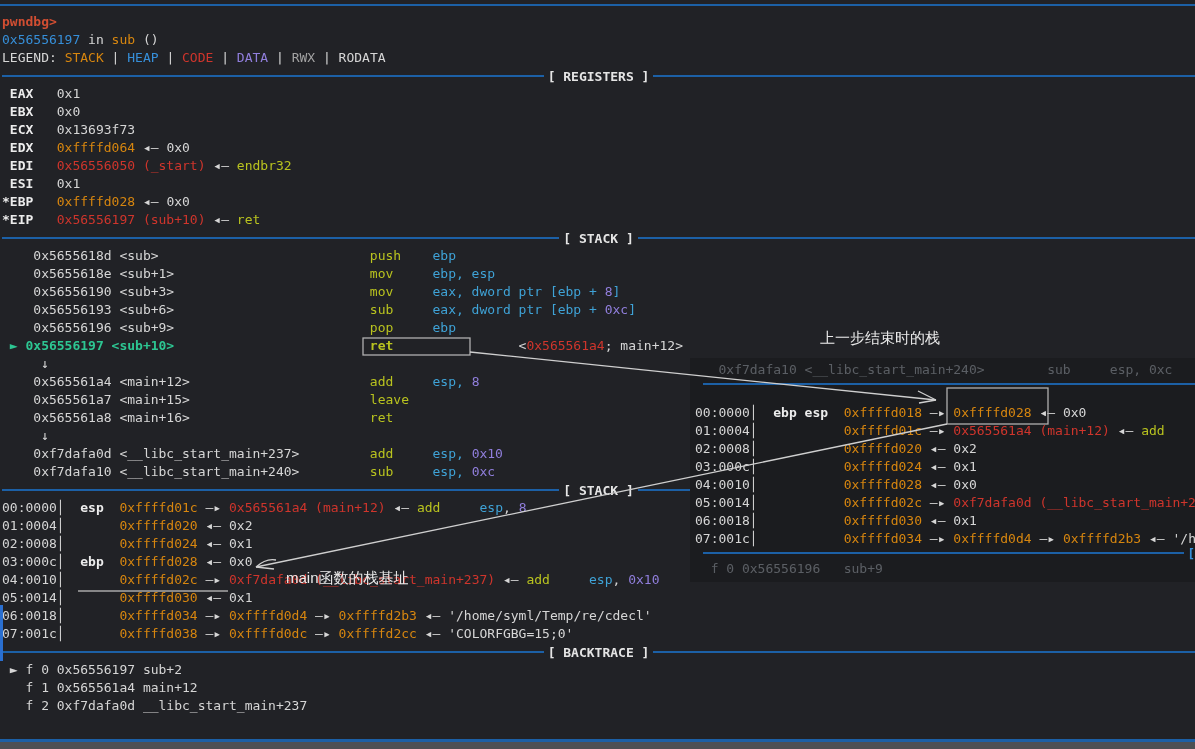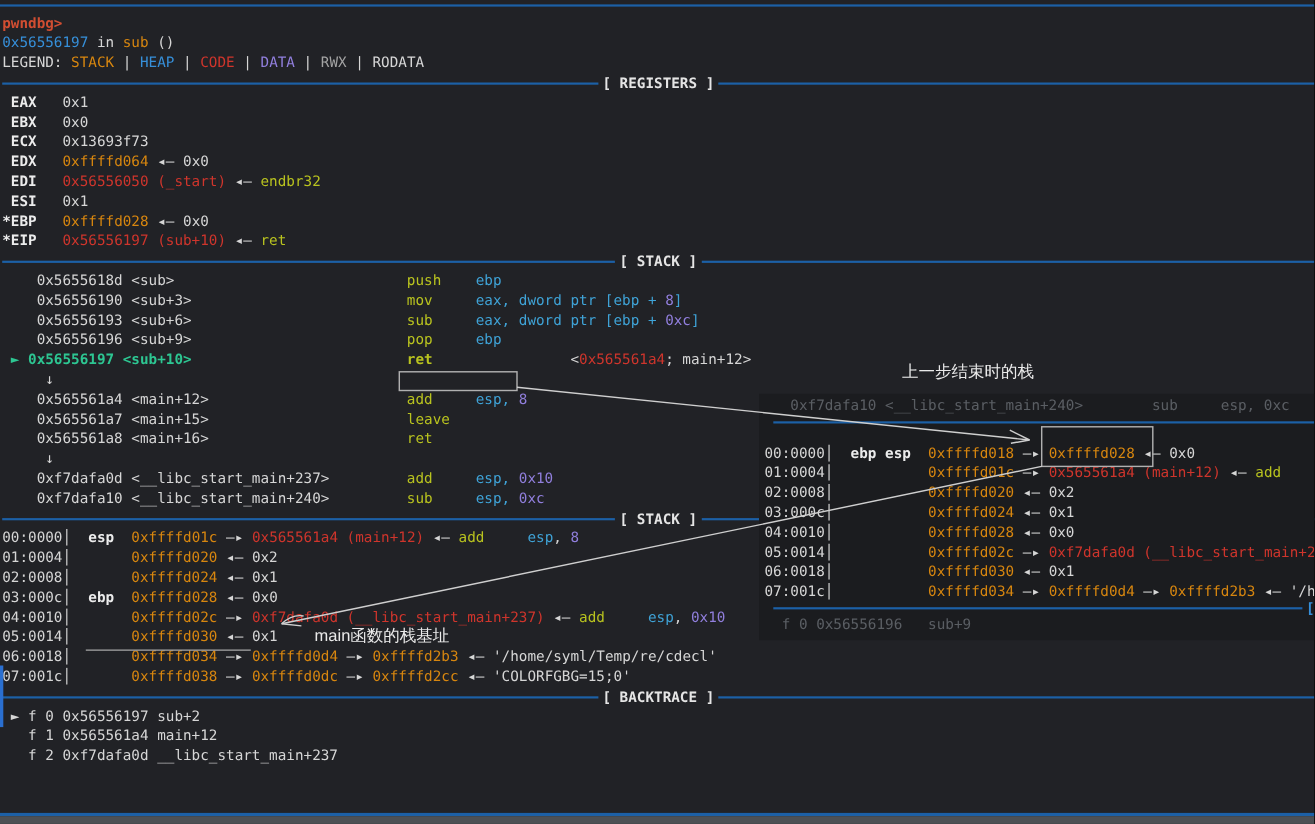--- a/index.html
+++ b/index.html
@@ -80,20 +80,21 @@
         <div class="line"><span class="seg swb"> ESI   </span><span class="seg sw">0x1</span></div>
         <div class="line"><span class="seg swb">*EBP   </span><span class="seg so">0xffffd028</span><span class="seg sw"> ◂— 0x0</span></div>
         <div class="line"><span class="seg swb">*EIP   </span><span class="seg sr">0x56556197 (sub+10)</span><span class="seg sw"> ◂— </span><span class="seg sy">ret</span></div>
       </div>
 
     <div class="sep-row">
       <span class="sep-label">[ STACK ]</span>
     </div>
     <div>
         <div class="line"><span class="seg sw">    0x5655618d &lt;sub&gt;                           </span><span class="seg sy">push</span><span class="seg sw">    </span><span class="seg sc">ebp</span></div>
+        <div class="line"><span class="seg sw">    0x5655618e &lt;sub+1&gt;                         </span><span class="seg sy">mov</span><span class="seg sw">     </span><span class="seg sc">ebp, esp</span></div>
         <div class="line"><span class="seg sw">    0x56556190 &lt;sub+3&gt;                         </span><span class="seg sy">mov</span><span class="seg sw">     </span><span class="seg sc">eax, dword ptr [ebp + </span><span class="seg sp">8</span><span class="seg sc">]</span></div>
         <div class="line"><span class="seg sw">    0x56556193 &lt;sub+6&gt;                         </span><span class="seg sy">sub</span><span class="seg sw">     </span><span class="seg sc">eax, dword ptr [ebp + </span><span class="seg sp">0xc</span><span class="seg sc">]</span></div>
         <div class="line"><span class="seg sw">    0x56556196 &lt;sub+9&gt;                         </span><span class="seg sy">pop</span><span class="seg sw">     </span><span class="seg sc">ebp</span></div>
         <div class="line"><span class="seg sg"> ► 0x56556197 &lt;sub+10&gt;                         </span><span class="seg syb">ret</span><span class="seg sw">                </span><span class="seg sw">&lt;</span><span class="seg sr">0x565561a4</span><span class="seg sw">; main+12&gt;</span></div>
         <div class="line"><span class="seg sw">     ↓</span></div>
         <div class="line"><span class="seg sw">    0x565561a4 &lt;main+12&gt;                       </span><span class="seg sy">add</span><span class="seg sw">     </span><span class="seg sc">esp, </span><span class="seg sp">8</span></div>
         <div class="line"><span class="seg sw">    0x565561a7 &lt;main+15&gt;                       </span><span class="seg sy">leave</span></div>
         <div class="line"><span class="seg sw">    0x565561a8 &lt;main+16&gt;                       </span><span class="seg sy">ret</span></div>
         <div class="line"><span class="seg sw">     ↓</span></div>
         <div class="line"><span class="seg sw">    0xf7dafa0d &lt;__libc_start_main+237&gt;         </span><span class="seg sy">add</span><span class="seg sw">     </span><span class="seg sc">esp, </span><span class="seg sp">0x10</span></div>

